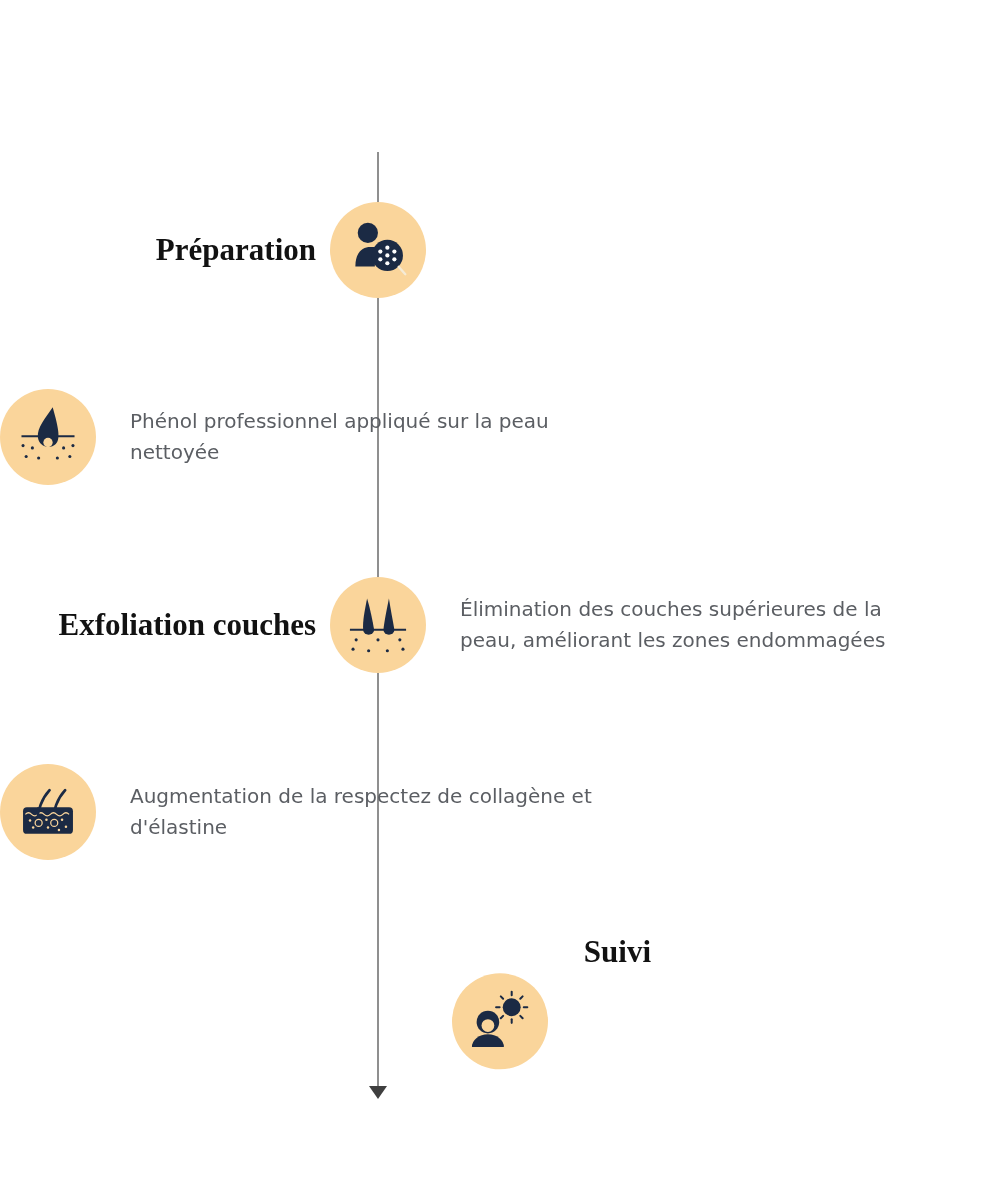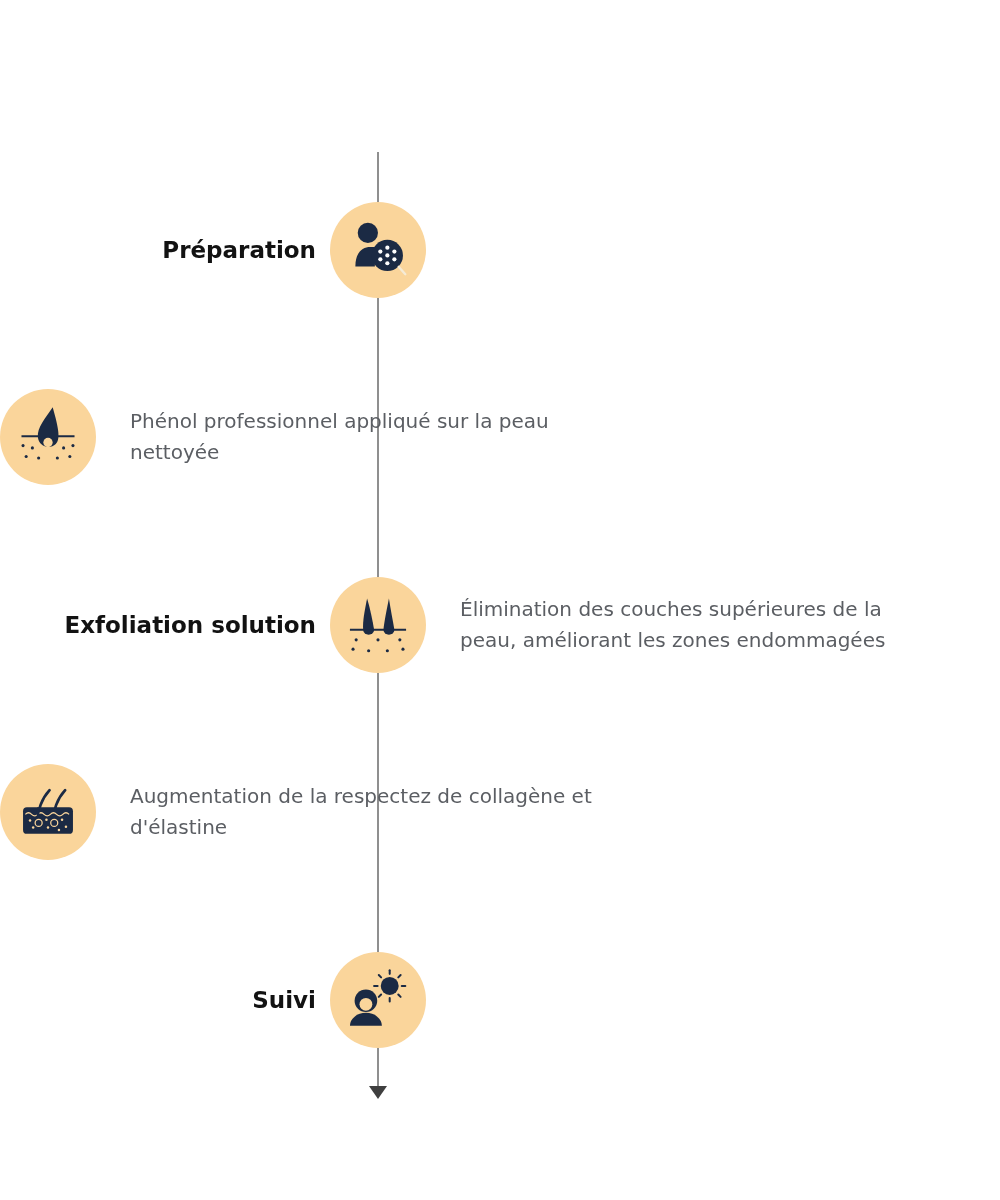--- a/index.html
+++ b/index.html
@@ -34,22 +34,23 @@
     display:flex;align-items:center;
     transform:translateY(-50%);
   }
   .title-col{
     width:330px;flex:none;
     display:flex;justify-content:flex-end;align-items:center;
     box-sizing:border-box;padding-right:14px;
   }
   .step-title{
     max-width:272px;text-align:center;
-    font-size:23px;font-weight:bold;color:var(--title);
+    font-size:31px;font-weight:bold;color:var(--title);
     line-height:1.4;
+    font-family:Liberation Serif, serif;
   }
   .icon-circle{
     flex:none;width:96px;height:96px;border-radius:50%;
     background:var(--circle);
     display:flex;align-items:center;justify-content:center;
     position:relative;z-index:2;
   }
   .icon-circle svg{width:78px;height:78px;display:block;}
   .desc-col{
     margin-left:34px;max-width:478px;
@@ -104,21 +105,21 @@
           <circle cx="62" cy="77" r="2"></circle>
               <circle cx="78" cy="75" r="2"></circle>
         </g>
       </svg>
 
     </div>
     <div class="desc-col">Phénol professionnel appliqué sur la peau nettoyée</div>
   </div>
       <div class="step" style="top: 625px;">
     <div class="title-col">
-      <div class="step-title">Exfoliation solution</div>
+      <div class="step-title">Exfoliation couches</div>
     </div>
     <div class="icon-circle">
 
       <svg viewBox="0 0 100 100">
         <line x1="14" y1="56" x2="86" y2="56" stroke="var(--icon)" stroke-width="2.5"></line>
         <path d="M36 16 C33 31 30 46 31 56 L45 56 C43 44 40 29 36 16 Z" fill="var(--icon)"></path>
         <path d="M64 16 C61 31 58 46 57 56 L71 56 C69 44 66 29 64 16 Z" fill="var(--icon)"></path>
         <path d="M31 56 a7 6.5 0 0 0 14 0 Z" fill="var(--icon)"></path>
         <path d="M57 56 a7 6.5 0 0 0 14 0 Z" fill="var(--icon)"></path>
         <g fill="var(--icon)">
@@ -153,21 +154,21 @@
               <circle cx="50" cy="70" r="1.6"></circle>
           <circle cx="68" cy="60" r="1.6"></circle>
               <circle cx="73" cy="69" r="1.6"></circle>
           <circle cx="64" cy="73" r="1.6"></circle>
         </g>
       </svg>
 
     </div>
     <div class="desc-col">Augmentation de la respectez de collagène et d'élastine</div>
   </div>
-      <div class="step" style="top: 1000px;">
+      <div class="step" style="top: 1000px; flex-direction: column;">
     <div class="title-col">
       <div class="step-title">Suivi</div>
     </div>
     <div class="icon-circle">
 
       <svg viewBox="0 0 100 100">
         <circle cx="65" cy="32" r="11.5" fill="var(--icon)"></circle>
         <g stroke="var(--icon)" stroke-width="2.6" stroke-linecap="round">
           <line x1="65" y1="12" x2="65" y2="16.5"></line>
           <line x1="65" y1="47.5" x2="65" y2="52"></line>

